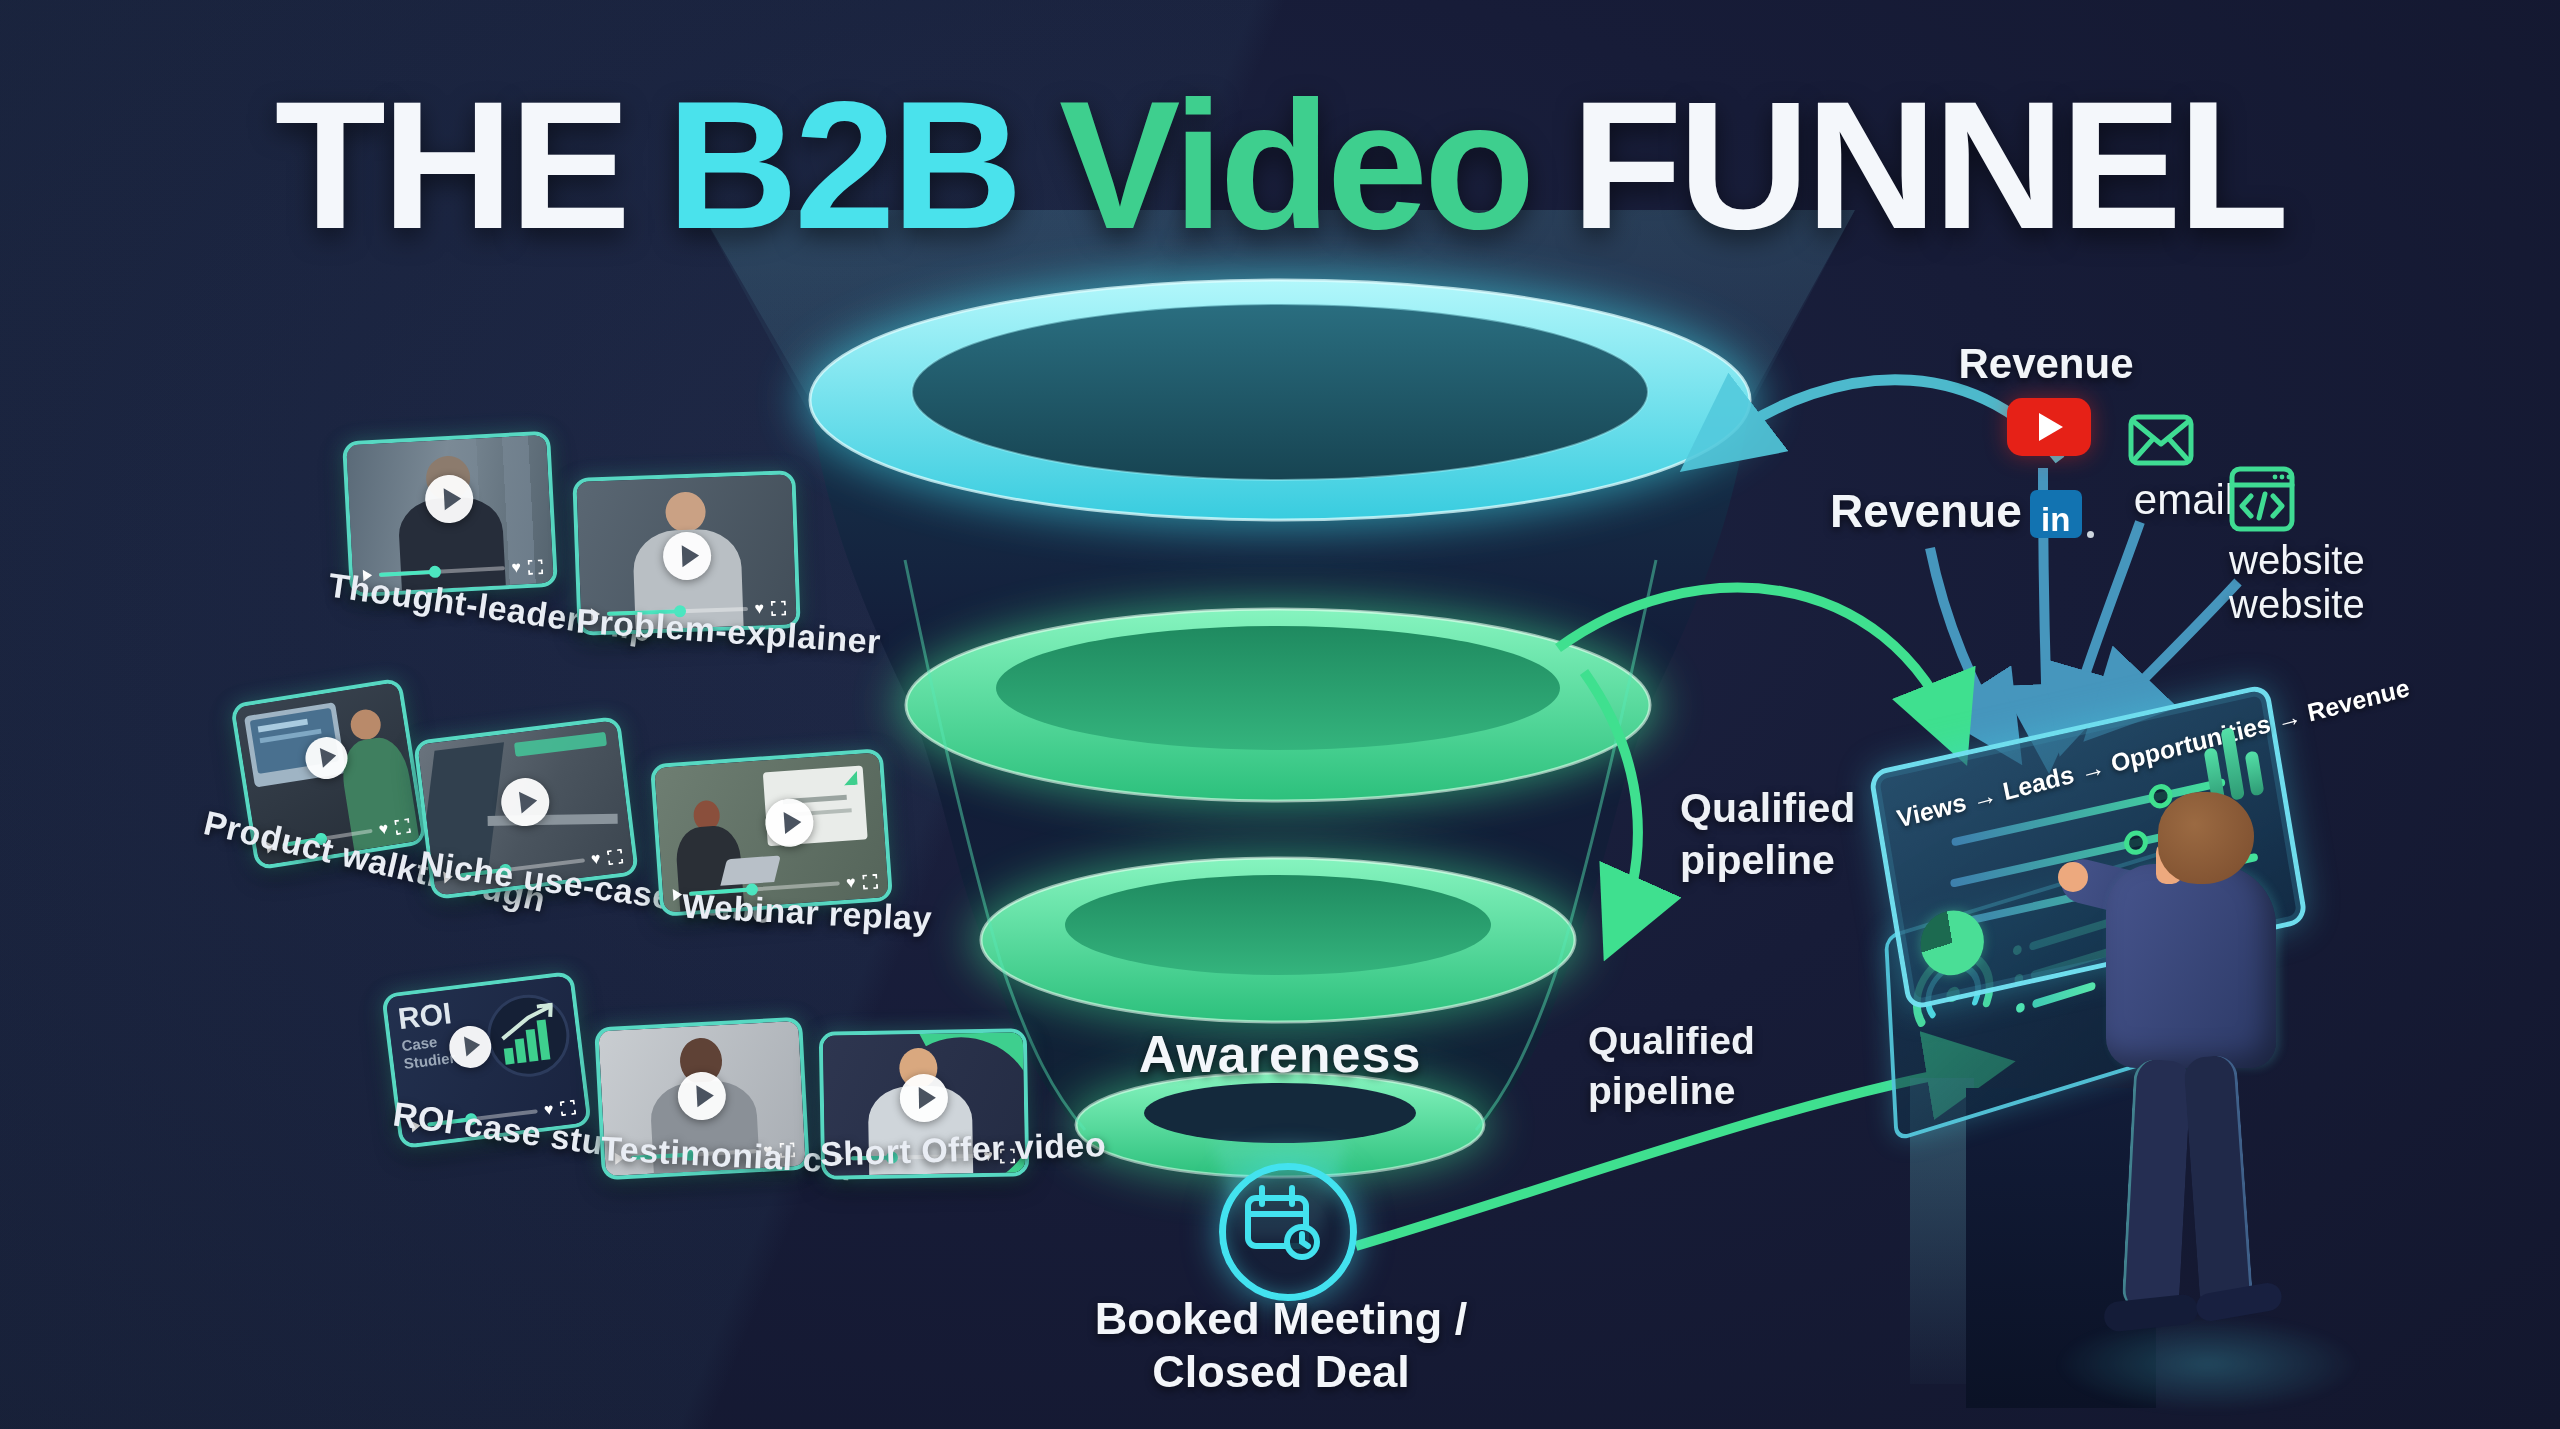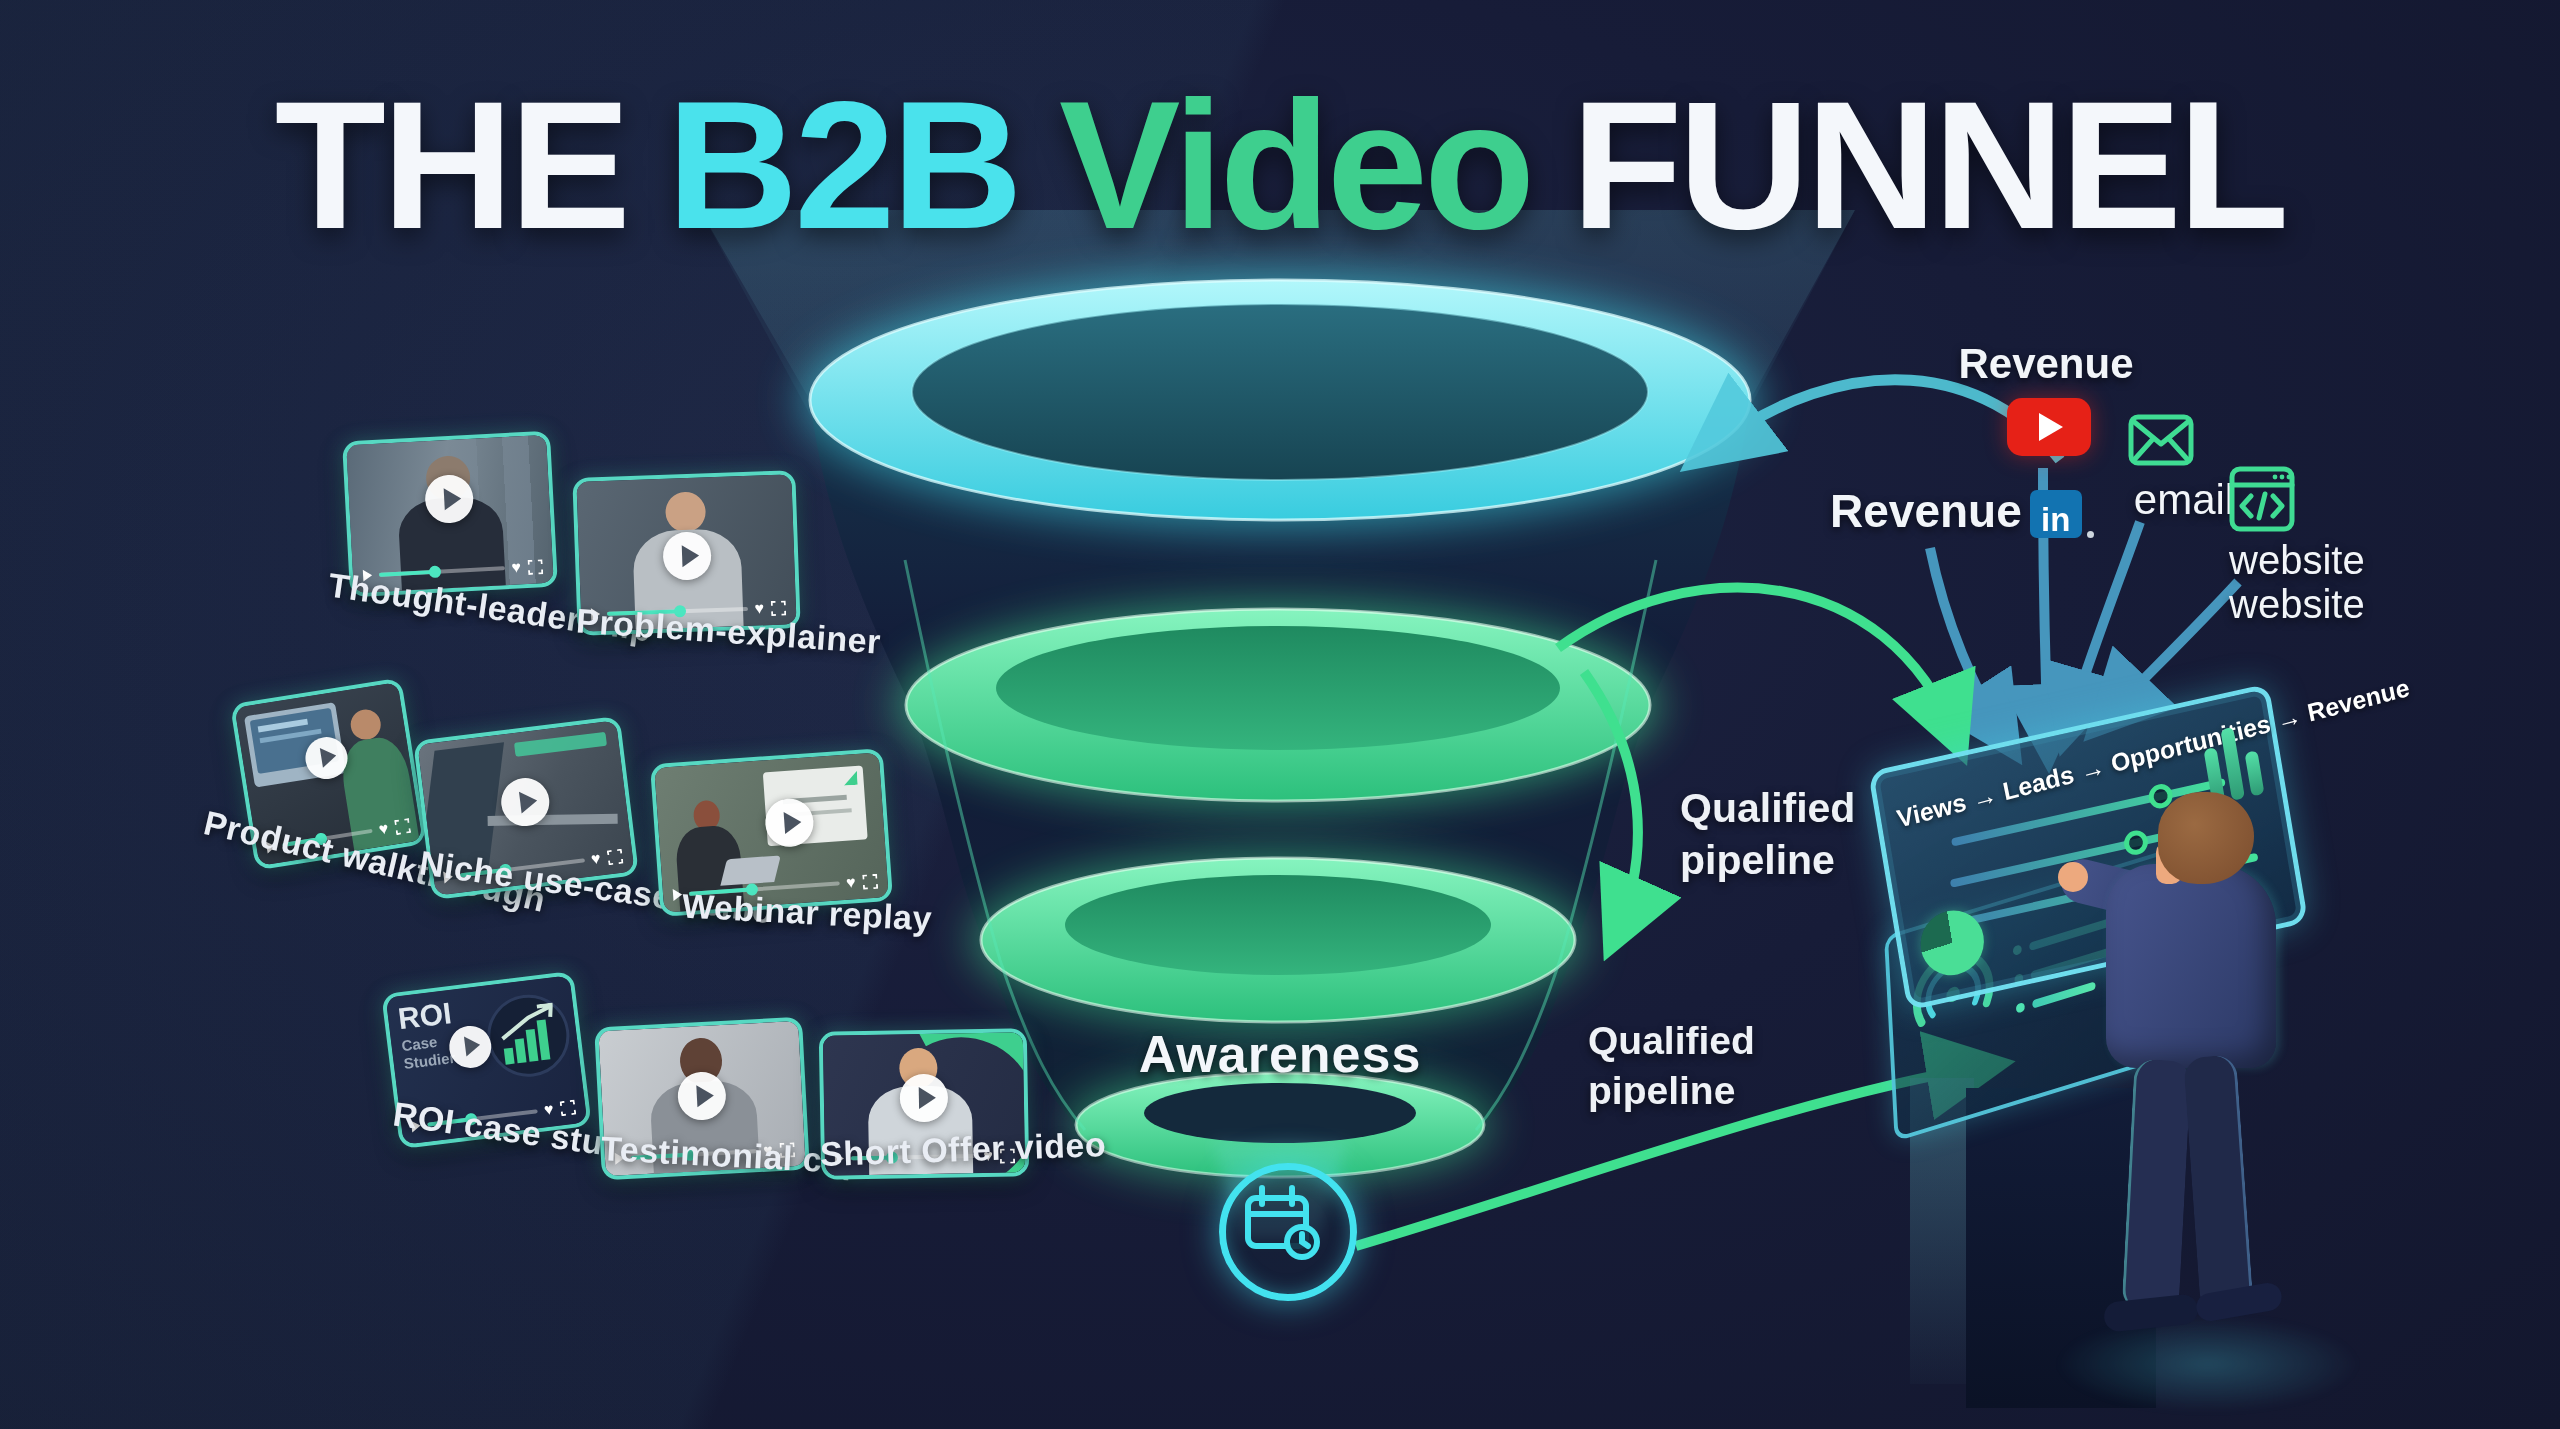--- a/index.html
+++ b/index.html
@@ -428,20 +428,24 @@
       <g stroke="#43e2ef" stroke-width="6" fill="none" stroke-linecap="round">
         <rect x="22" y="28" width="58" height="48" rx="8"></rect>
         <line x1="36" y1="18" x2="36" y2="34"></line>
         <line x1="66" y1="18" x2="66" y2="34"></line>
         <line x1="22" y1="44" x2="80" y2="44"></line>
         <circle cx="76" cy="72" r="15" fill="rgba(20,40,60,.9)"></circle>
         <path d="M76 64 L76 72 L82 76"></path>
       </g>
     </svg>
   </div>
+  <div class="outcome">
+    <div>Booked Meeting /</div>
+    <div>Closed Deal</div>
+  </div>
 
   <div class="ch-label" style="left:1946px;top:340px;width:200px;text-align:center;font-size:42px;">Revenue</div>
   <div class="yt-icon" style="left:2007px;top:398px;width:84px;height:58px;">
       <i></i>
     </div>
 
   <div class="abs" style="left:1830px;top:484px;display:flex;align-items:flex-end;">
     <span class="ch-label" style="position:static;font-size:46px;">Revenue</span>
     <span class="li-badge">in</span>
     <span class="li-dot"></span>

